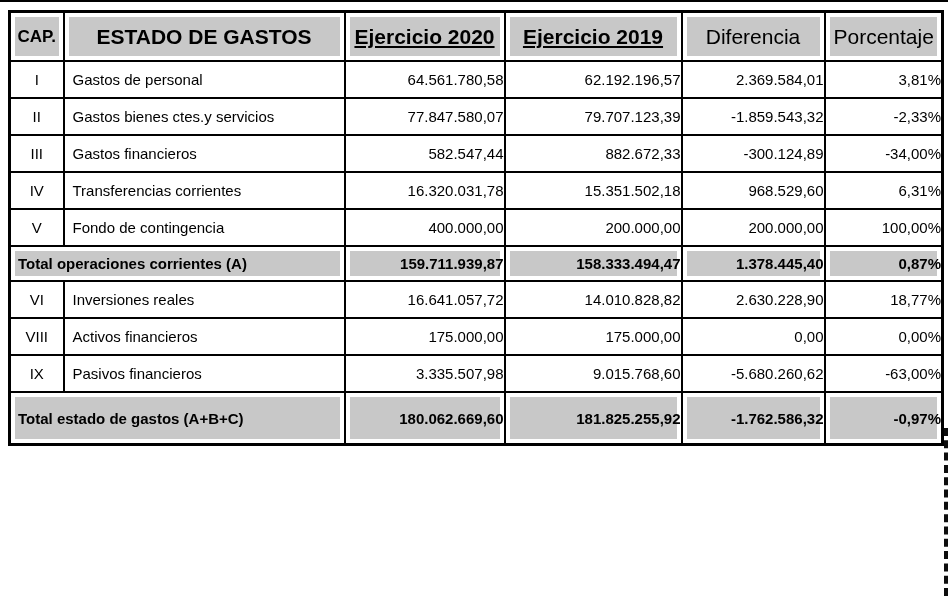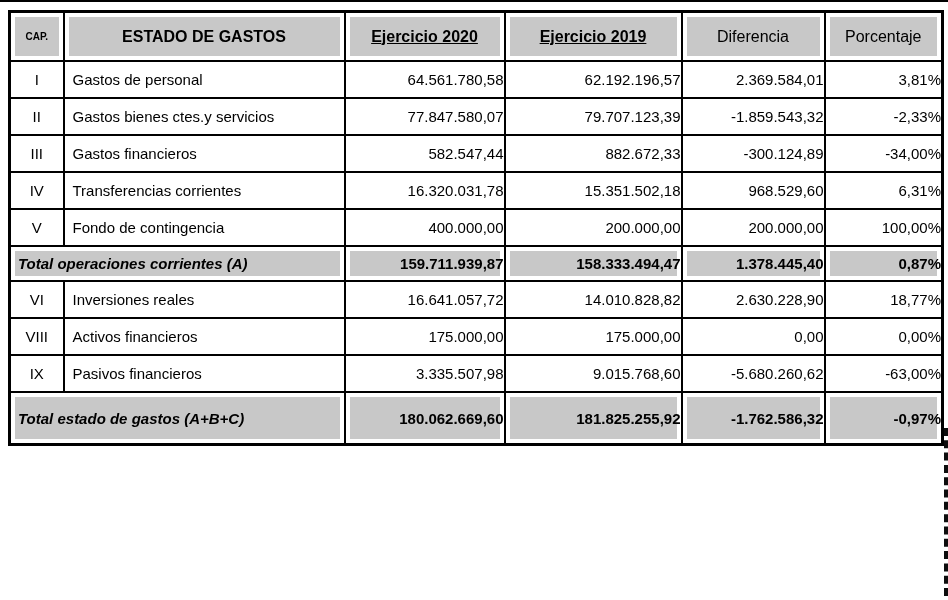--- a/index.html
+++ b/index.html
@@ -33,39 +33,39 @@
     font-size: 15px;
     overflow: hidden;
     vertical-align: middle;
   }
   
   thead th {
     height: 47px;
     background: #c8c8c8;
     box-shadow: inset 0 0 0 4px #ffffff;
     font-weight: bold;
-    font-size: 16px;
+    font-size: 21px;
     text-align: center;
   }
-  thead th.cap-h { font-size: 10px; padding: 0 3px; }
+  thead th.cap-h { font-size: 17px; padding: 0 3px; }
   thead th.plain { font-weight: normal; }
   thead th .u { text-decoration: underline; }
   
   tr.data td { height: 35px; background: #ffffff; }
   td.cap { text-align: center; }
   td.concept { text-align: left; }
   td.num { text-align: right; padding-right: 0; }
   
   tr.total td {
     height: 33px;
     background: #c8c8c8;
     box-shadow: inset 0 0 0 4px #ffffff;
     font-weight: bold;
   }
-  tr.total td.total-label { text-align: left; padding-left: 7px; font-style: italic; }
+  tr.total td.total-label { text-align: left; padding-left: 7px; }
   
   tr.wrap td { height: 52px; }
   tr.wrap td.total-label span { display: inline-block; width: 252px; line-height: 1.35; }
   tr.wrap td.num { vertical-align: bottom; padding-bottom: 7px; }
   
   tr.tall td { height: 50px; }
 </style>
 </head>
 <body>
 

